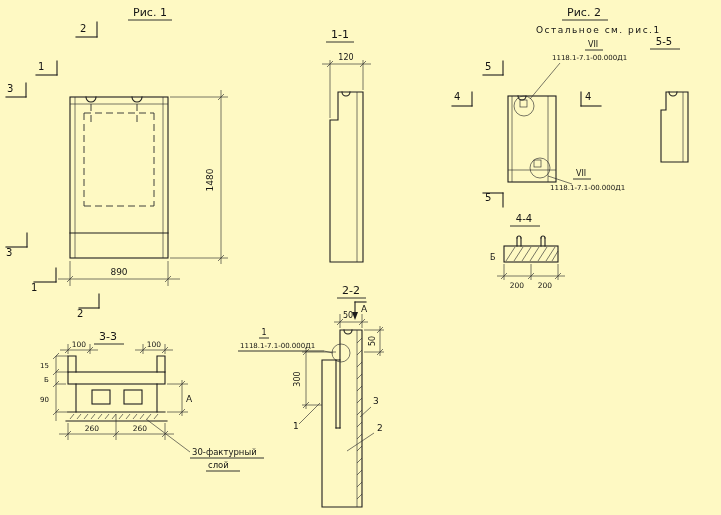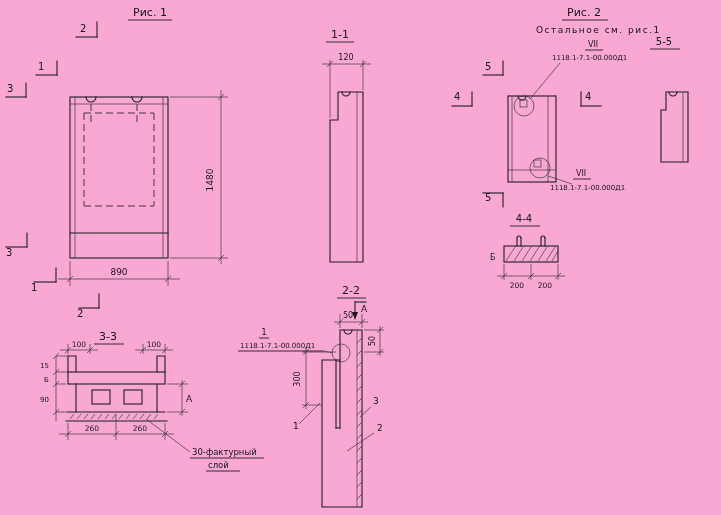--- a/index.html
+++ b/index.html
@@ -1,17 +1,17 @@
 <!DOCTYPE html>
 <html><head>
 <meta charset="utf-8">
 <style>
   html,body{margin:0;padding:0}
   body{background:#e8e8e6;font-family:"DejaVu Sans",sans-serif}
-  .sheet{width:721px;height:515px;background:#f9a8d4;position:relative;overflow:hidden}
+  .sheet{width:721px;height:515px;background:#fef9c3;position:relative;overflow:hidden}
   svg{display:block}
   .ln{stroke:#1e1e1e;stroke-width:1.1;fill:none;stroke-linecap:square}
   .tn{stroke:#2e2e2e;stroke-width:.65;fill:none}
   .dash{stroke:#2e2e2e;stroke-width:.9;fill:none;stroke-dasharray:7 4}
   .u{stroke:#1e1e1e;stroke-width:.9}
   text{font-family:"DejaVu Sans",sans-serif;fill:#141414}
 </style>
 </head>
 <body>
 

